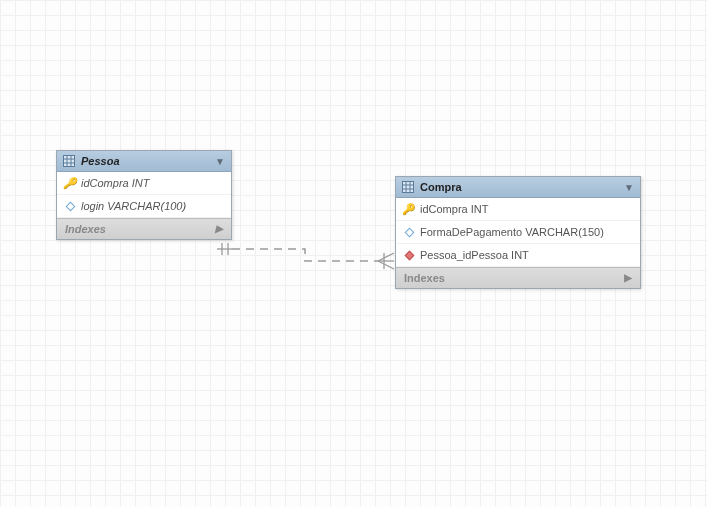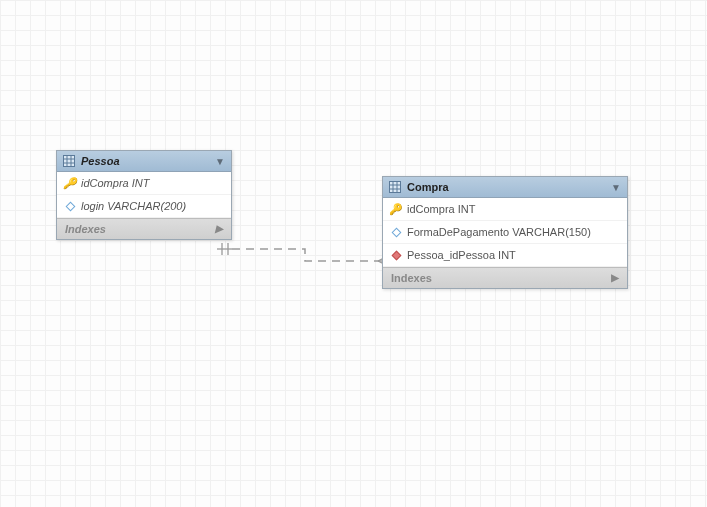--- a/index.html
+++ b/index.html
@@ -144,29 +144,29 @@
     <span class="collapse">▼</span>
   </div>
   <div class="column">
     <span class="col-icon icon-key">🔑</span>
     <span>idCompra INT</span>
   </div>
   <div class="column">
     <span class="col-icon">
         <span class="icon-diamond"></span>
       </span>
-    <span>login VARCHAR(200)</span>
+    <span>login VARCHAR(100)</span>
   </div>
   <div class="indexes">
     <span>Indexes</span>
     <span class="arrow">▶</span>
   </div>
 </div>
 
-<div class="entity" style="left:382px; top:176px; width:246px;">
+<div class="entity" style="left:395px; top:176px; width:246px;">
   <div class="entity-header">
     <span class="table-icon">
       <svg viewBox="0 0 12 12">
           <rect x="0.5" y="0.5" width="11" height="11" fill="#dbe8f4" stroke="#5b7a99"></rect>
           <line x1="0.5" y1="4" x2="11.5" y2="4" stroke="#5b7a99"></line>
           <line x1="0.5" y1="8" x2="11.5" y2="8" stroke="#5b7a99"></line>
           <line x1="4" y1="0.5" x2="4" y2="11.5" stroke="#5b7a99"></line>
           <line x1="8" y1="0.5" x2="8" y2="11.5" stroke="#5b7a99"></line>
         </svg>
     </span>

